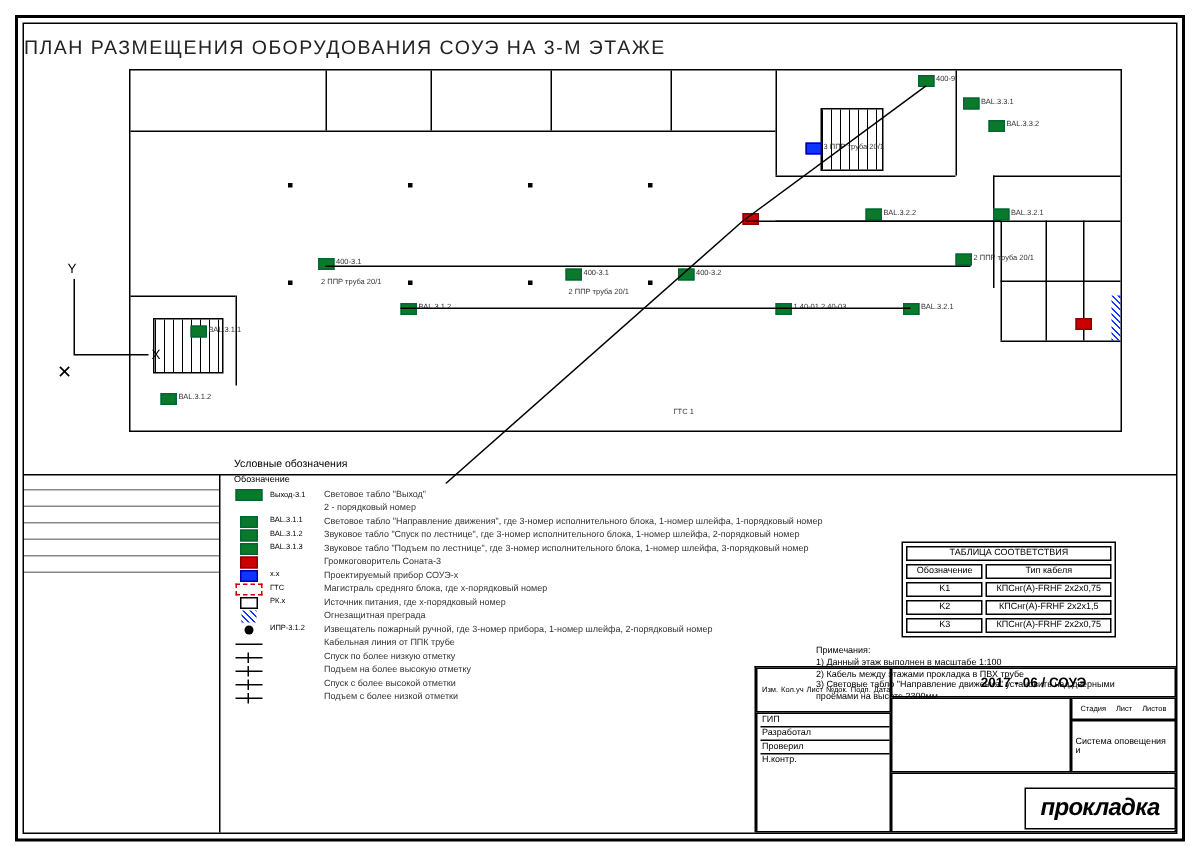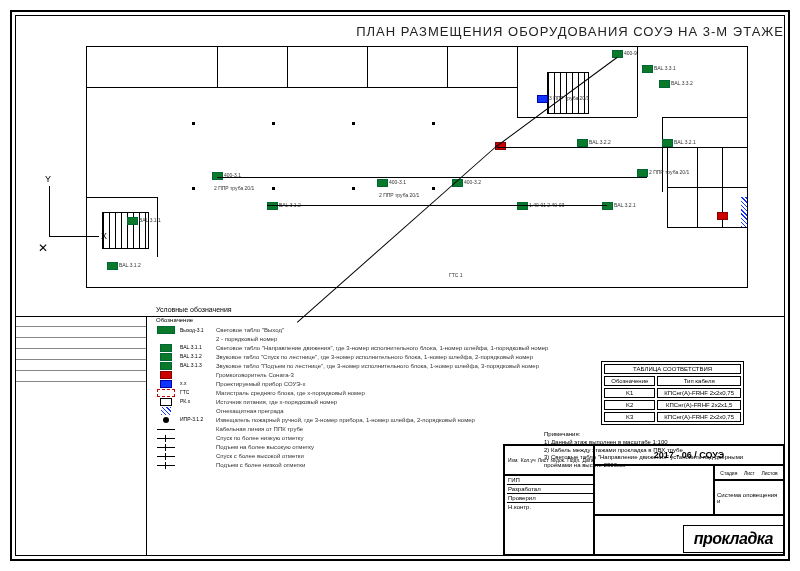--- a/index.html
+++ b/index.html
@@ -1,18 +1,18 @@
 <!DOCTYPE html>
 <html><head>
 <meta charset="utf-8">
 <style>
   html,body{margin:0;padding:0;width:800px;height:571px;background:#fff;font-family:Arial,sans-serif;overflow:hidden;position:relative}
   .sheet{position:absolute;left:10px;top:10px;width:780px;height:551px;border:2px solid #000;box-sizing:border-box}
   .inner{position:absolute;left:3px;top:3px;right:3px;bottom:3px;border:1px solid #000}
-  .title{position:absolute;top:8px;left:0;right:0;text-align:right;font-size:13px;letter-spacing:1px;color:#222}
+  .title{position:absolute;top:8px;left:0;right:0;text-align:left;font-size:13px;letter-spacing:1px;color:#222}
   .plan{position:absolute;left:70px;top:30px;width:660px;height:240px;border:1px solid #000}
   
   .wall{position:absolute;background:#000}
   .stair{position:absolute;border:1px solid #000;background:repeating-linear-gradient(to right,#000 0 1px,#fff 1px 6px)}
   .comp{position:absolute;width:9px;height:6px;background:#0a7a2a;border:1px solid #063}
   .comp.r{background:#c00;border-color:#800}
   .comp.b{background:#13f;border-color:#00a}
   .clabel{position:absolute;font-size:5px;color:#333;white-space:nowrap}
   .cable{position:absolute;background:#000;height:1px;transform-origin:left center}
   .compass{position:absolute;left:25px;top:210px;font-size:9px}

